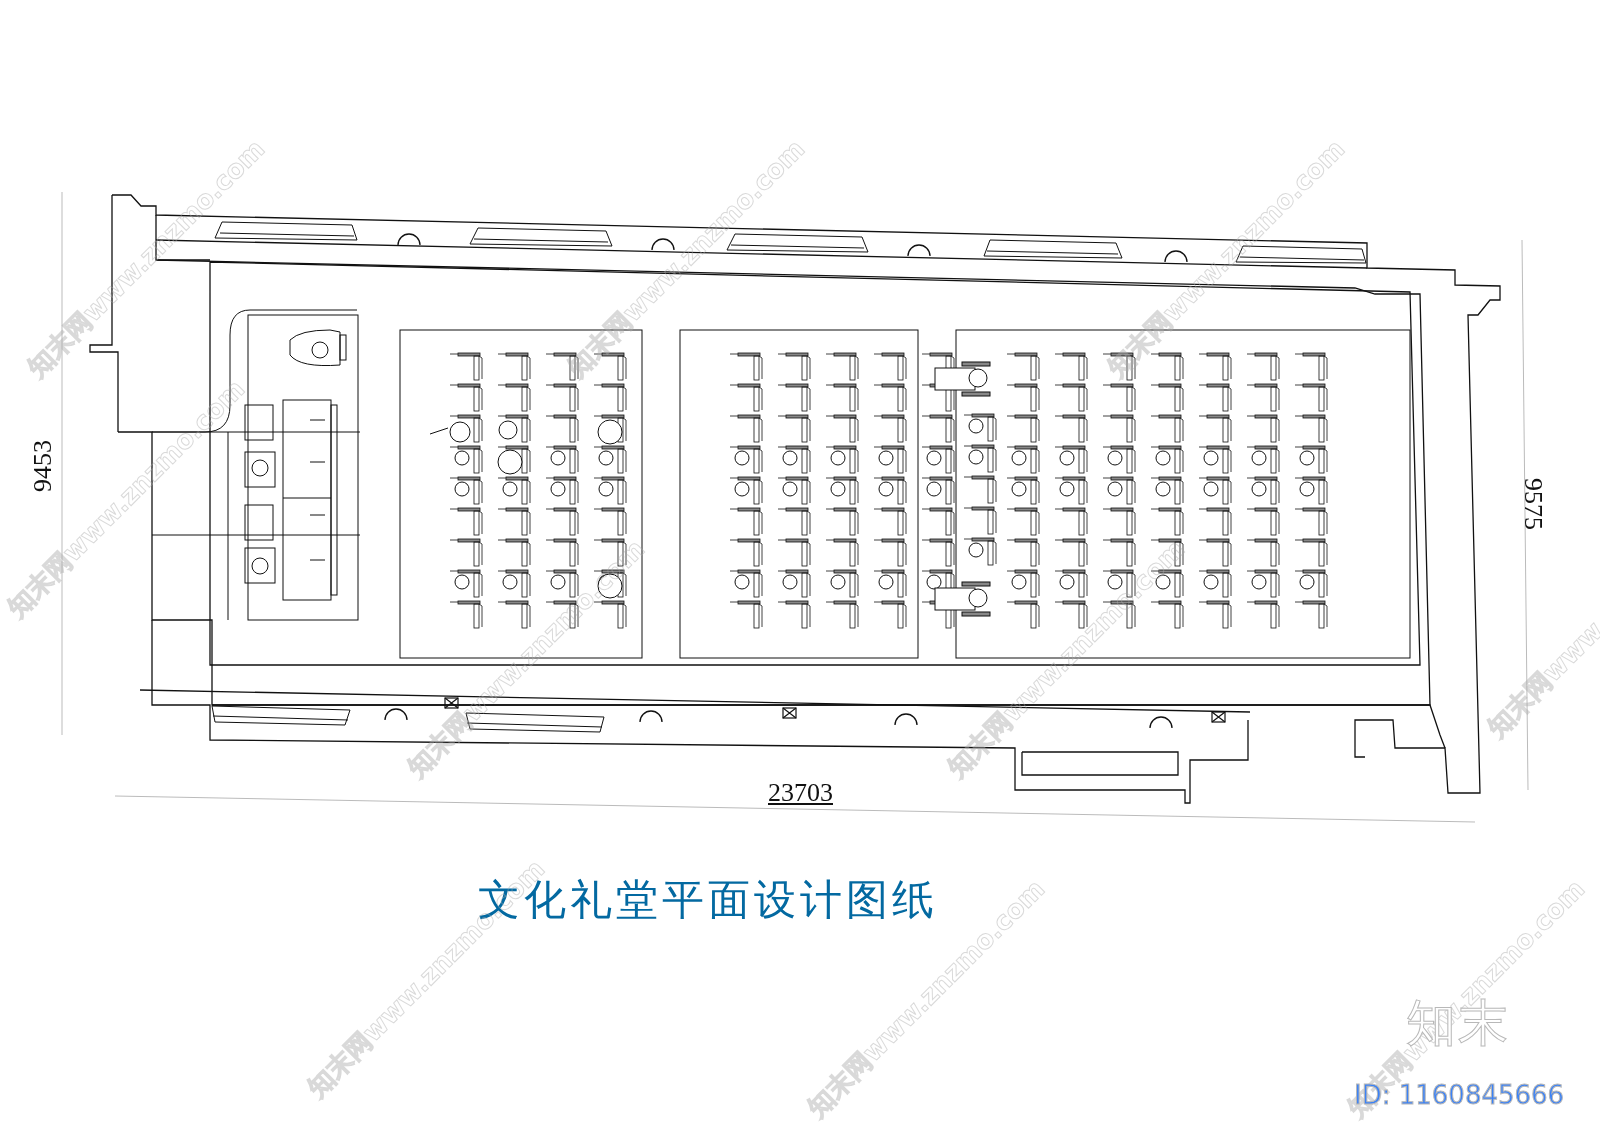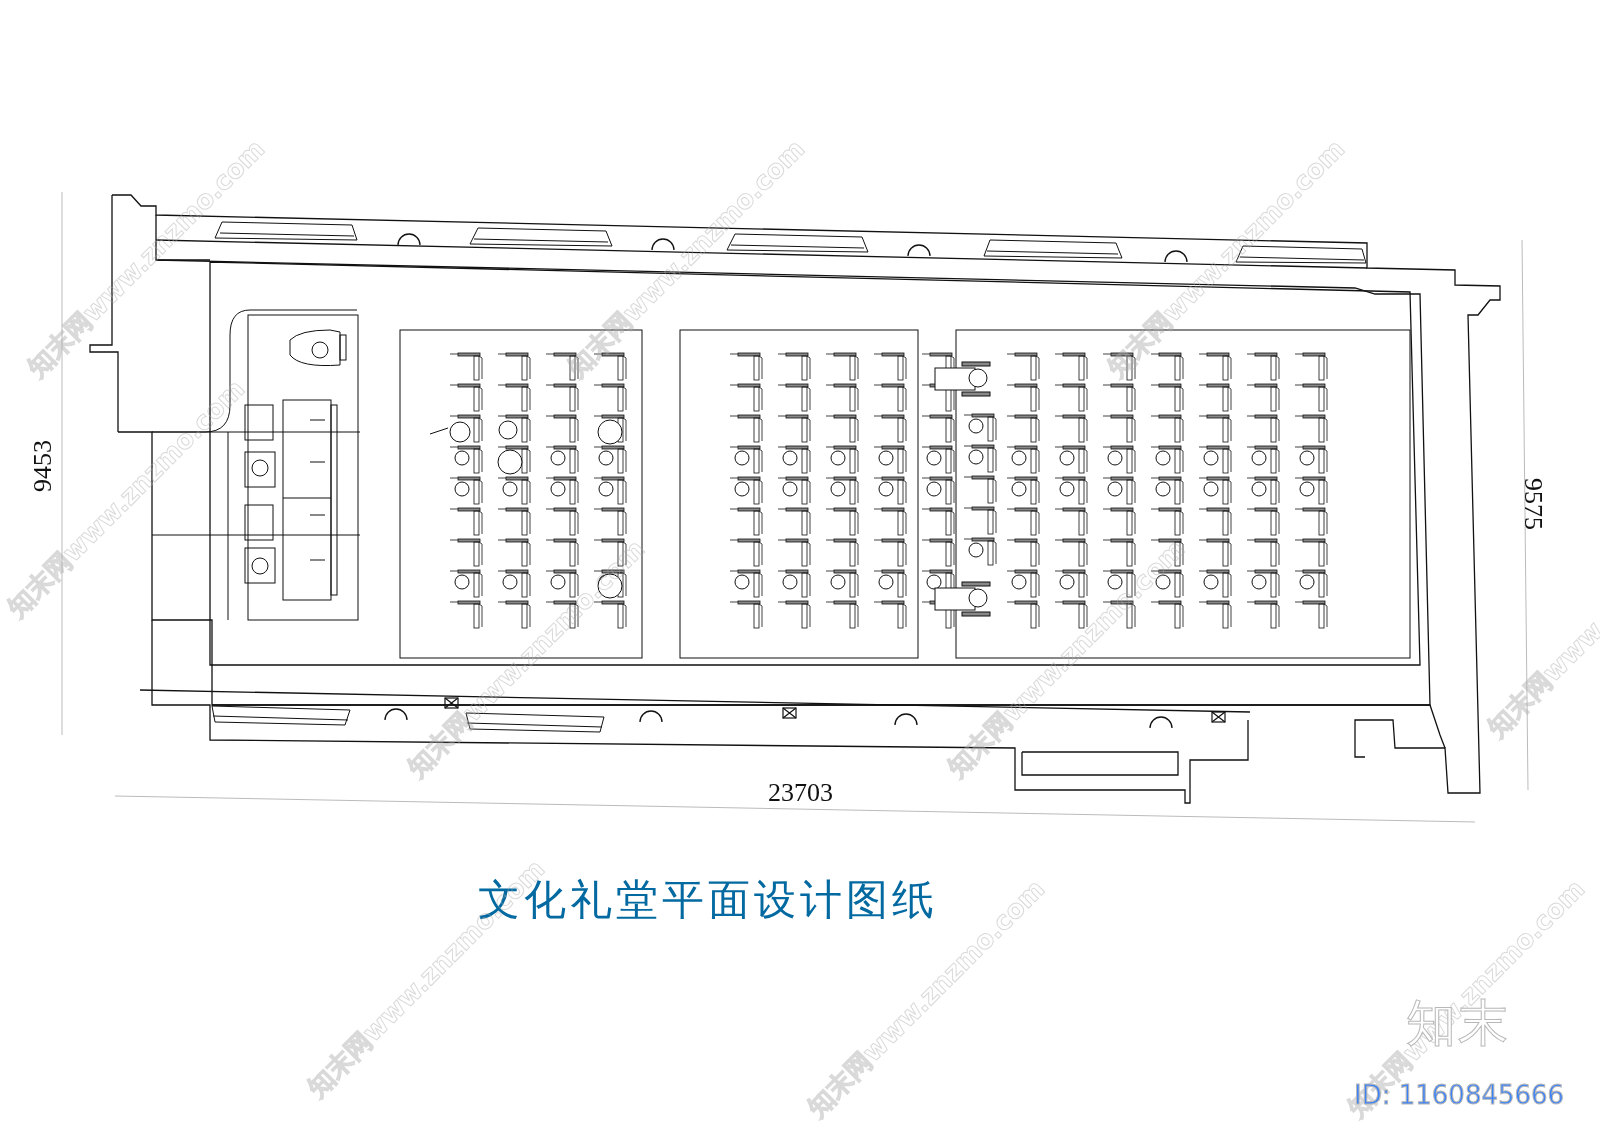--- a/index.html
+++ b/index.html
@@ -1,21 +1,21 @@
 <!DOCTYPE html>
 <html><head>
 <meta charset="utf-8">
 <style>
   html, body { margin:0; padding:0; background:#ffffff; }
   body { width:1600px; height:1131px; position:relative; overflow:hidden; font-family:"DejaVu Serif", serif; }
   #plan { position:absolute; left:0; top:0; }
   .dim-label { position:absolute; font-family:"Liberation Serif","DejaVu Serif", serif; font-size:26px; color:#111; }
   #dim-left { left:28px; top:440px; transform:rotate(-90deg); transform-origin:left top; top:492px; }
   #dim-right { left:1548px; top:478px; transform:rotate(90deg); transform-origin:left top; }
-  #dim-bottom { left:768px; top:778px; }
+  #dim-bottom { left:768px; top:778px;text-decoration:underline; }
   #title { position:absolute; left:478px; top:872px; font-family:"DejaVu Serif", serif; font-size:42px; letter-spacing:4px; color:#0369a1; }
   #brand { position:absolute; left:1406px; top:990px; font-family:Liberation Mono, monospace; font-size:50px; color:#fff;
     -webkit-text-stroke:1px #b8b8b8; letter-spacing:2px; }
   #brand-id { position:absolute; left:1354px; top:1080px; font-family:"DejaVu Sans", sans-serif; font-size:26px; color:#3b82f6;
     -webkit-text-stroke:1px #b8b8b8; }
   .wm { position:absolute; font-family:"DejaVu Sans", sans-serif; font-size:26px; font-weight:bold; color:rgba(255,255,255,0);
     -webkit-text-stroke:1px rgba(170,170,170,0.45); transform:rotate(-45deg); transform-origin:left top; white-space:nowrap; }
 </style>
 </head>
 <body>

